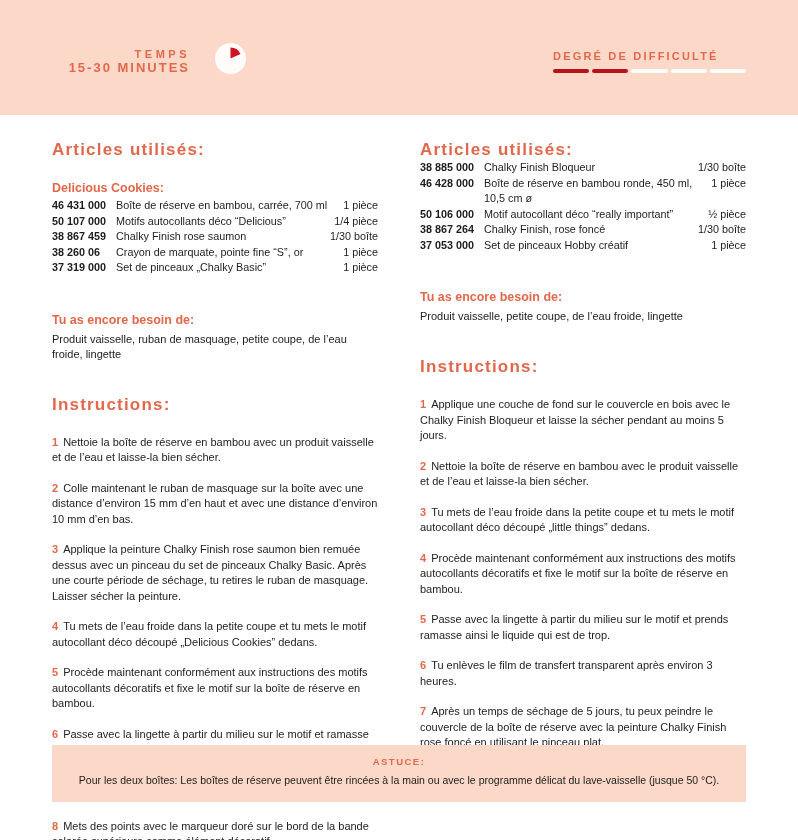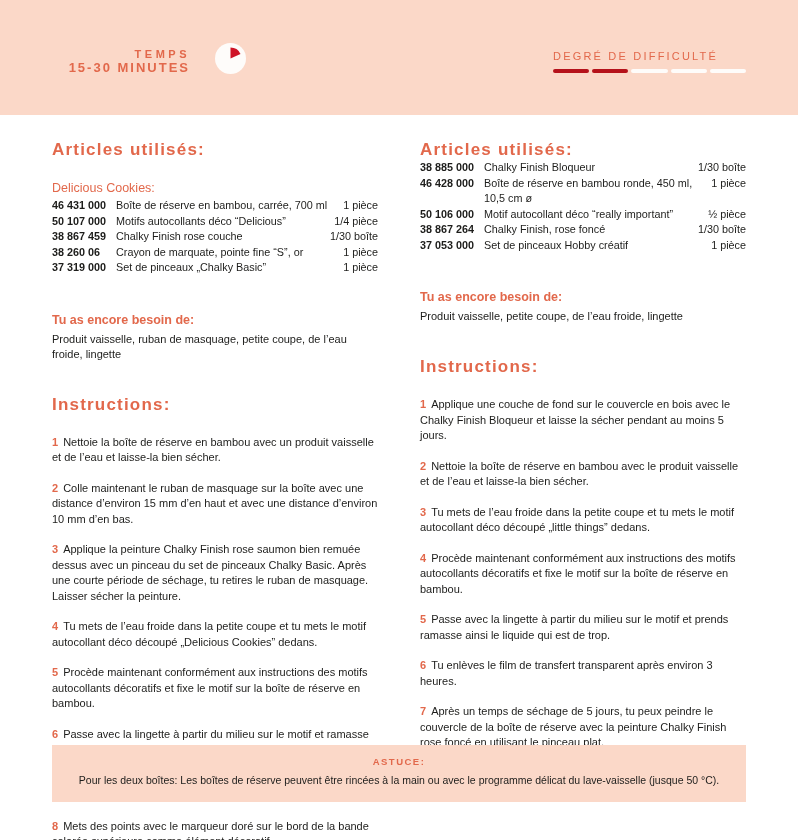--- a/index.html
+++ b/index.html
@@ -44,21 +44,21 @@
     width: 33px; height: 33px;
   }
   .difficulty-block {
     position: absolute;
     top: 50px; left: 553px;
     width: 193px;
   }
   .difficulty-label {
     color: #e2684b;
     font-size: 11px;
-    font-weight: normal;
+    font-weight: bold;
     letter-spacing: 2.2px;
     white-space: nowrap;
   }
   .difficulty-bar {
     margin-top: 7px;
     display: flex;
     gap: 3px;
   }
   .difficulty-bar .seg {
     flex: 1;
@@ -79,21 +79,21 @@
   .col { flex: 1; min-width: 0; }
   .h-articles, .h-instructions {
     color: #e2684b;
     font-size: 17px;
     font-weight: bold;
     letter-spacing: 1.2px;
   }
   .h-sub {
     color: #e2684b;
     font-size: 12.5px;
-    font-weight: normal;
+    font-weight: bold;
     margin-top: 21px;
     margin-bottom: 3px;
   }
   .item-row {
     display: flex;
     font-size: 10.8px;
     line-height: 15.5px;
   }
   .item-num { width: 64px; font-weight: bold; flex: none; }
   .item-desc { flex: 1; }
@@ -183,21 +183,21 @@
         <span class="item-desc">Boîte de réserve en bambou, carrée, 700 ml</span>
         <span class="item-qty">1 pièce</span>
       </div>
       <div class="item-row">
         <span class="item-num">50 107 000</span>
         <span class="item-desc">Motifs autocollants déco “Delicious”</span>
         <span class="item-qty">1/4 pièce</span>
       </div>
       <div class="item-row">
         <span class="item-num">38 867 459</span>
-        <span class="item-desc">Chalky Finish rose couche</span>
+        <span class="item-desc">Chalky Finish rose saumon</span>
         <span class="item-qty">1/30 boîte</span>
       </div>
       <div class="item-row">
         <span class="item-num">38 260 06</span>
         <span class="item-desc">Crayon de marquate, pointe fine “S”, or</span>
         <span class="item-qty">1 pièce</span>
       </div>
       <div class="item-row">
         <span class="item-num">37 319 000</span>
         <span class="item-desc">Set de pinceaux „Chalky Basic”</span>

